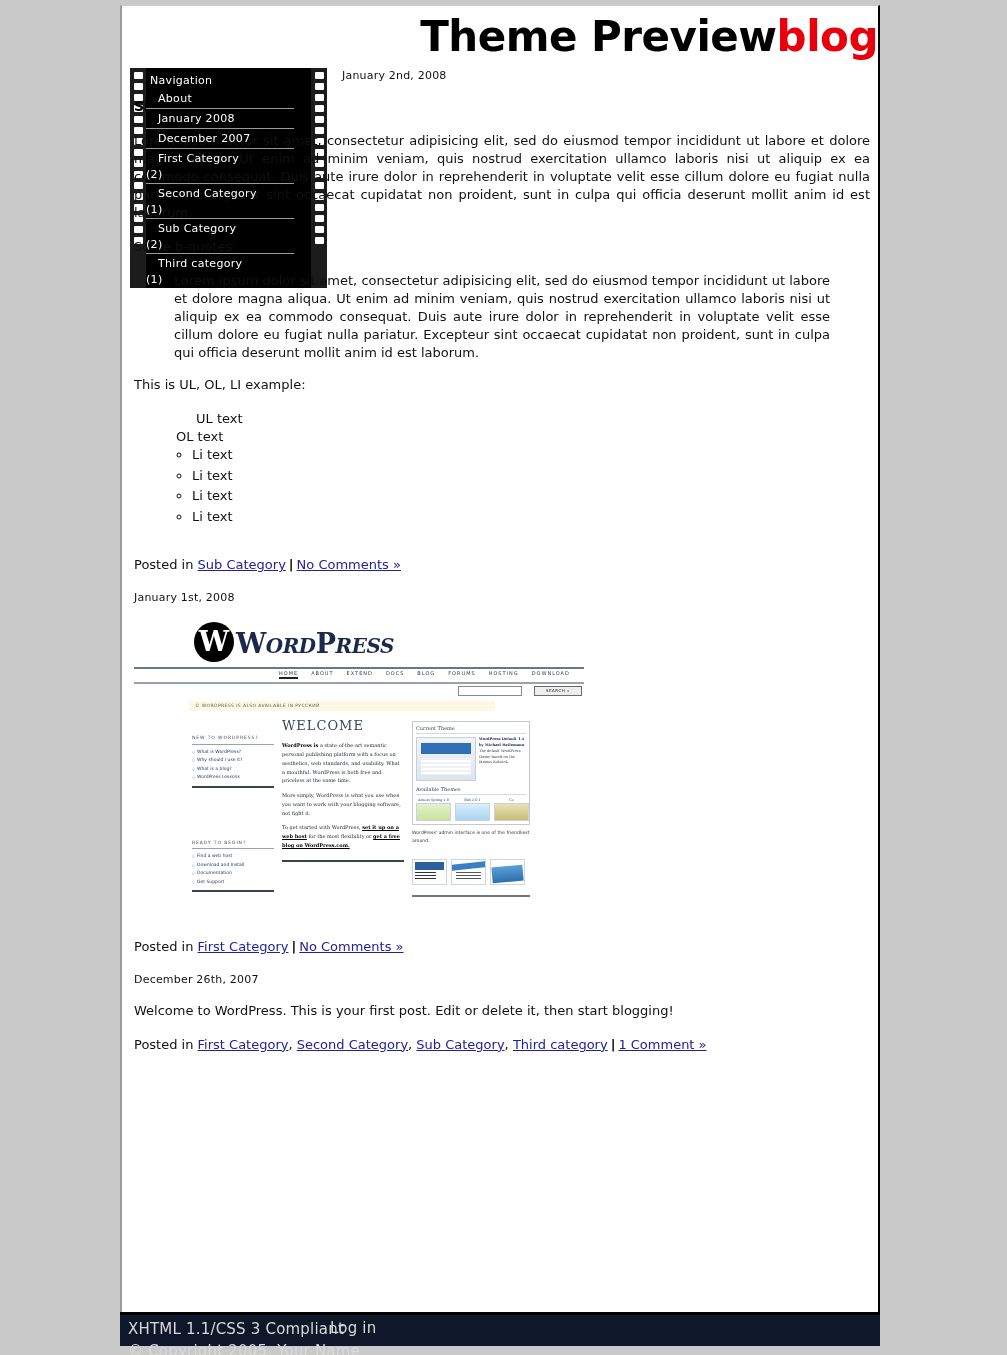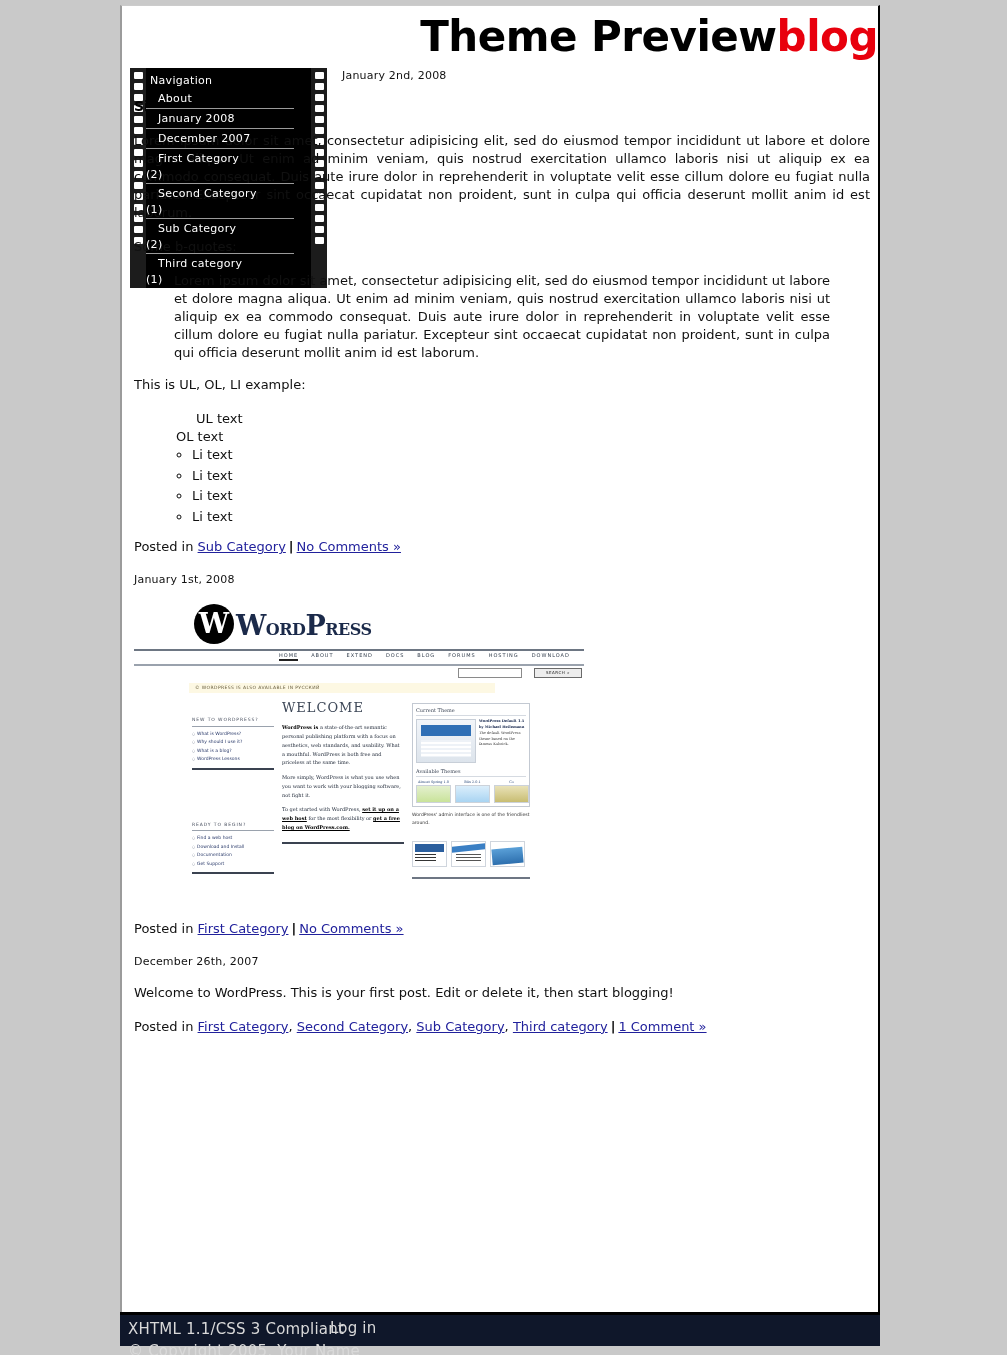--- a/index.html
+++ b/index.html
@@ -168,21 +168,21 @@
     background: #000; color: #fff;
     font-family: "DejaVu Serif", "Liberation Serif", serif;
     font-weight: bold; font-size: 27px;
     text-align: center; line-height: 40px;
   }
   .wp-wordmark {
     position: absolute; left: 102px; top: 6px;
     font-size: 27px; font-weight: bold; color: #1b2a4a;
     letter-spacing: -0.5px;
   }
-  .wp-wordmark small { font-size: 16px; }
+  .wp-wordmark small { font-size: 20px; font-style: italic; }
   .wp-navbar {
     border-top: 2px solid #6d7683;
     border-bottom: 2px solid #9aa2ad;
     height: 13px;
     position: relative;
     background: #fff;
   }
   .wp-navbar .nav-links {
     position: absolute; left: 145px; top: 1px;
     font-family: "DejaVu Sans", "Liberation Sans", sans-serif;
@@ -364,21 +364,21 @@
       <blockquote class="bq">Lorem ipsum dolor sit amet, consectetur adipisicing elit, sed do eiusmod tempor incididunt ut labore et dolore magna aliqua. Ut enim ad minim veniam, quis nostrud exercitation ullamco laboris nisi ut aliquip ex ea commodo consequat. Duis aute irure dolor in reprehenderit in voluptate velit esse cillum dolore eu fugiat nulla pariatur. Excepteur sint occaecat cupidatat non proident, sunt in culpa qui officia deserunt mollit anim id est laborum.</blockquote>
       <p class="plain-line">This is UL, OL, LI example:</p>
       <div class="ul-lvl1">UL text</div>
       <div class="ul-lvl2">OL text</div>
       <ul class="li-list">
         <li>Li text</li>
         <li>Li text</li>
         <li>Li text</li>
         <li>Li text</li>
       </ul>
-      <p class="meta-line" style="margin-top:12px"><span>Posted in</span>
+      <p class="meta-line" style="margin-top:30px"><span>Posted in</span>
         <a class="link" href="#">Sub Category</a><span class="sep">|</span><a class="link" href="#">No Comments »</a></p>
     </div>
 
     <div>
       <div class="post-date">January 1st, 2008</div>
 
       <div class="wp-shot">
         <div class="wp-logohead">
           <div class="wp-mark">W</div>
           <div class="wp-wordmark"><span>W</span><small>ORD</small><span>P</span><small>RESS</small></div>

